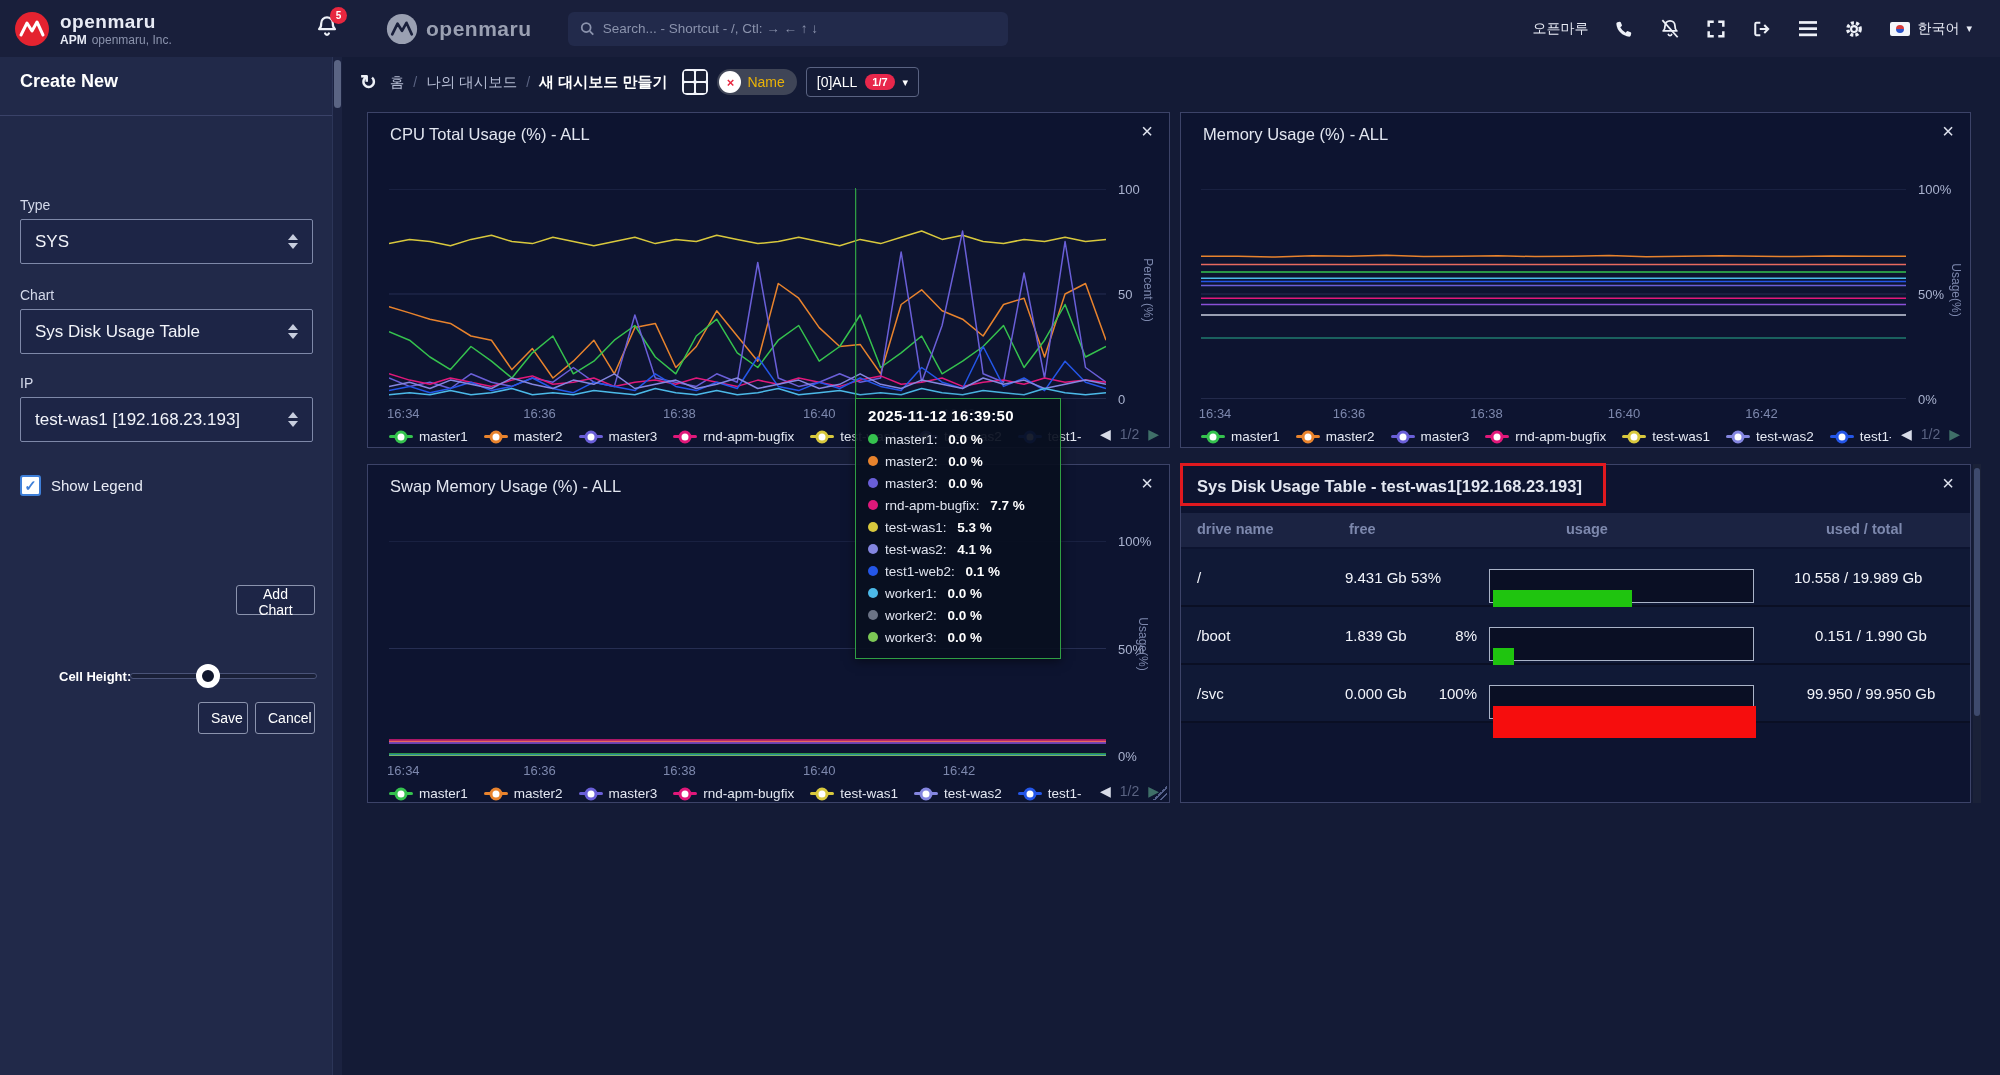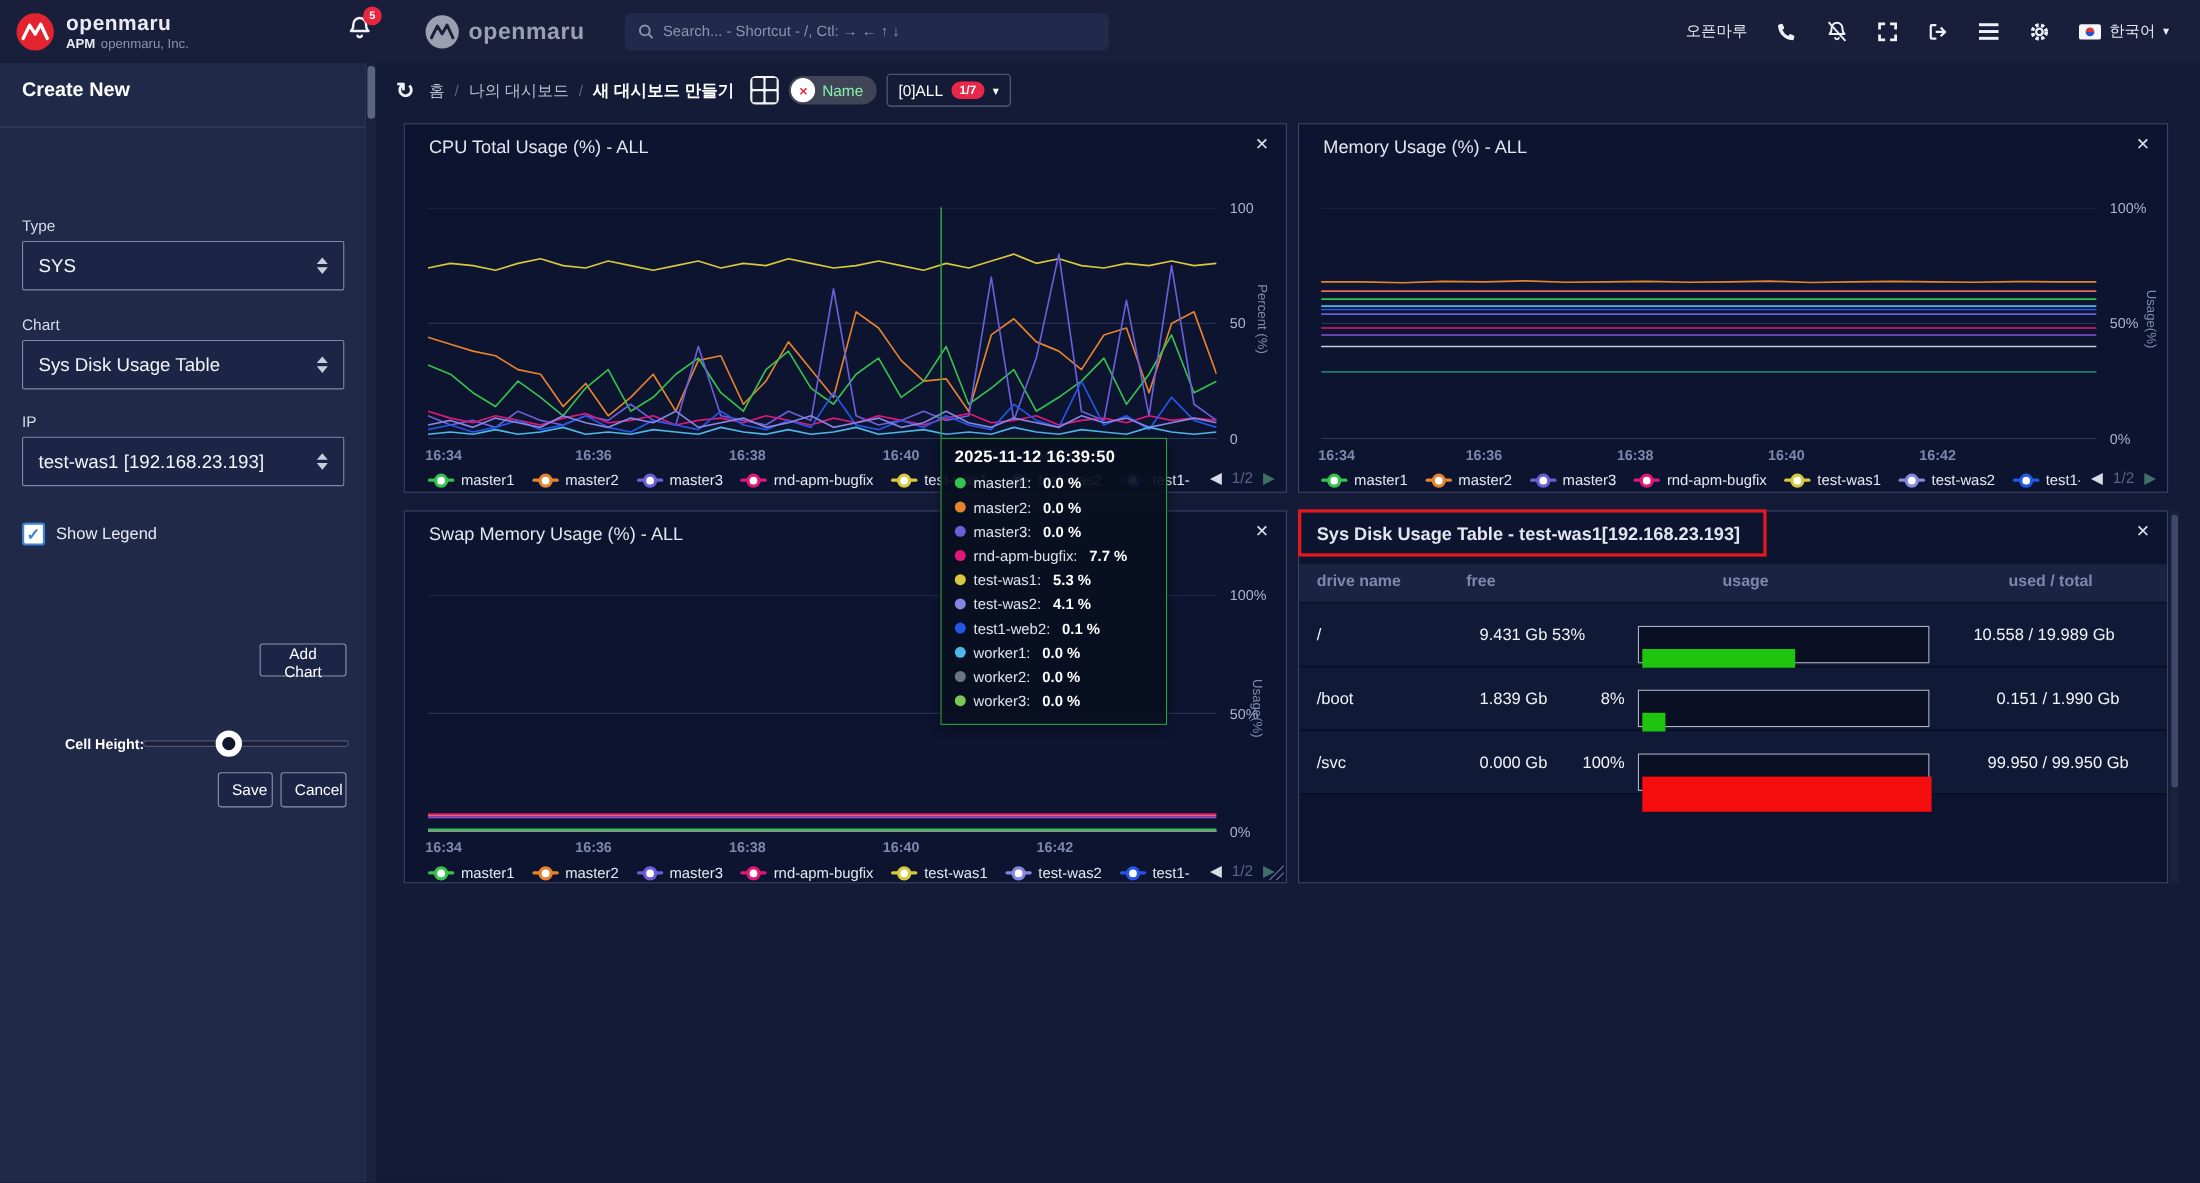--- a/index.html
+++ b/index.html
@@ -71,41 +71,41 @@
   .bc-link { color:#b6bdd4; font-size:14.5px; cursor:pointer; }
   .bc-current { color:#fff; font-size:15px; font-weight:bold; }
   .bc-refresh { color:#eef1f8; font-size:20px; font-weight:bold; cursor:pointer; margin-right:4px; }
   .grid-ic { width:26px; height:26px; background:#f2f4fa; border-radius:5px; position:relative; cursor:pointer; margin-left:6px;
     display:grid; grid-template-columns:10px 10px; grid-template-rows:10px 10px; gap:2px; padding:2px; }
   .grid-ic span { background:#1a2036; border-radius:1px; }
   .name-pill { display:flex; align-items:center; background:#3f4557; border-radius:13px;
     height:26px; padding:0 12px 0 2px; gap:6px; cursor:pointer; }
   .name-pill .x-circle { width:22px; height:22px; background:#fff; border-radius:50%;
     color:#e8273f; font-weight:bold; font-size:13px; display:flex; align-items:center; justify-content:center; }
-  .name-pill .pill-label { color:#86efac; font-size:14px; }
+  .name-pill .pill-label { color:#eab308; font-size:14px; }
   .all-dropdown { display:flex; align-items:center; gap:8px; border:1px solid #5a6382;
     border-radius:4px; height:30px; padding:0 10px; cursor:pointer; }
   .all-dropdown .dd-label { font-size:14px; color:#fff; }
   .all-dropdown .dd-badge { background:#e8274b; color:#fff; font-size:11px; font-weight:bold;
     border-radius:8px; padding:2px 7px; }
   .all-dropdown .dd-caret { font-size:11px; color:#fff; }
 
   
   .panel { position:absolute; background:#0d1430; border:1px solid #3c4368; }
   .panel-title { position:absolute; left:22px; top:12px; font-size:16.5px; color:#e2e6f0; white-space:nowrap; }
   .panel-close { position:absolute; right:16px; top:8px; background:transparent; border:none;
     color:#dfe3ee; font-size:20px; cursor:pointer; line-height:1; font-family:"Liberation Sans",sans-serif; }
   .plot { position:absolute; }
   .plot svg { width:100%; height:100%; display:block; }
   .y-axis { position:absolute; font-size:13px; color:#aab3cf; }
   .y-axis span { position:absolute; left:0; transform:translateY(-50%); white-space:nowrap; }
   .ylabel-rot { position:absolute; font-size:12px; color:#7d88ad; transform:rotate(90deg);
     transform-origin:center; white-space:nowrap; }
   .x-axis { position:absolute; font-size:13px; color:#7d88ad; }
-  .x-axis span { position:absolute; transform:translateX(-50%); white-space:nowrap;font-weight:bold; }
+  .x-axis span { position:absolute; transform:translateX(-50%); white-space:nowrap; }
   .legend { position:absolute; display:flex; align-items:flex-end; gap:16px; overflow:hidden; }
   .lg-item { display:flex; align-items:center; gap:6px; cursor:pointer; flex:0 0 auto; }
   .lg-marker { position:relative; width:24px; height:3px; border-radius:2px; }
   .lg-marker i { position:absolute; left:50%; top:50%; transform:translate(-50%,-50%);
     width:13px; height:13px; border-radius:50%; background:#fff; border-style:solid; border-width:3.5px; }
   .lg-label { font-size:13.5px; color:#e4e8f2; white-space:nowrap; }
   .lg-pager { position:absolute; display:flex; align-items:center; gap:9px; font-size:14px; }
   .lg-prev { color:#d8dce8; cursor:pointer; }
   .lg-page { color:#5a6382; }
   .lg-next { color:#3f6f68; cursor:pointer; }
@@ -545,21 +545,21 @@
     </div>
   <div class="resize-handle"></div>
 </div>
 
 <div class="panel" style="left:1180px; top:464px; width:791px; height:339px;">
   <div class="red-highlight"></div>
   <div class="panel-title" style="left:16px; font-weight:600;">Sys Disk Usage Table - test-was1[192.168.23.193]</div>
   <button class="panel-close">×</button>
   <div class="disk-header" id="disk-header">
       <span style="left:16px">drive name</span>
-      <span style="left:152px">free</span>
+      <span style="left:168px">free</span>
       <span style="left:385px">usage</span>
       <span style="left:645px">used / total</span>
     </div>
   <div class="disk-rows" id="disk-rows">
       <div class="disk-row">
      <span style="left:16px">/</span>
      <span style="left:164px">9.431 Gb</span>
      <span style="left:230px; width:66px; text-align:left;">53%</span>
      <span class="bar-box">
           <span class="bar-fill" style="display:block;width:53%;background:#1fc40f"></span>

